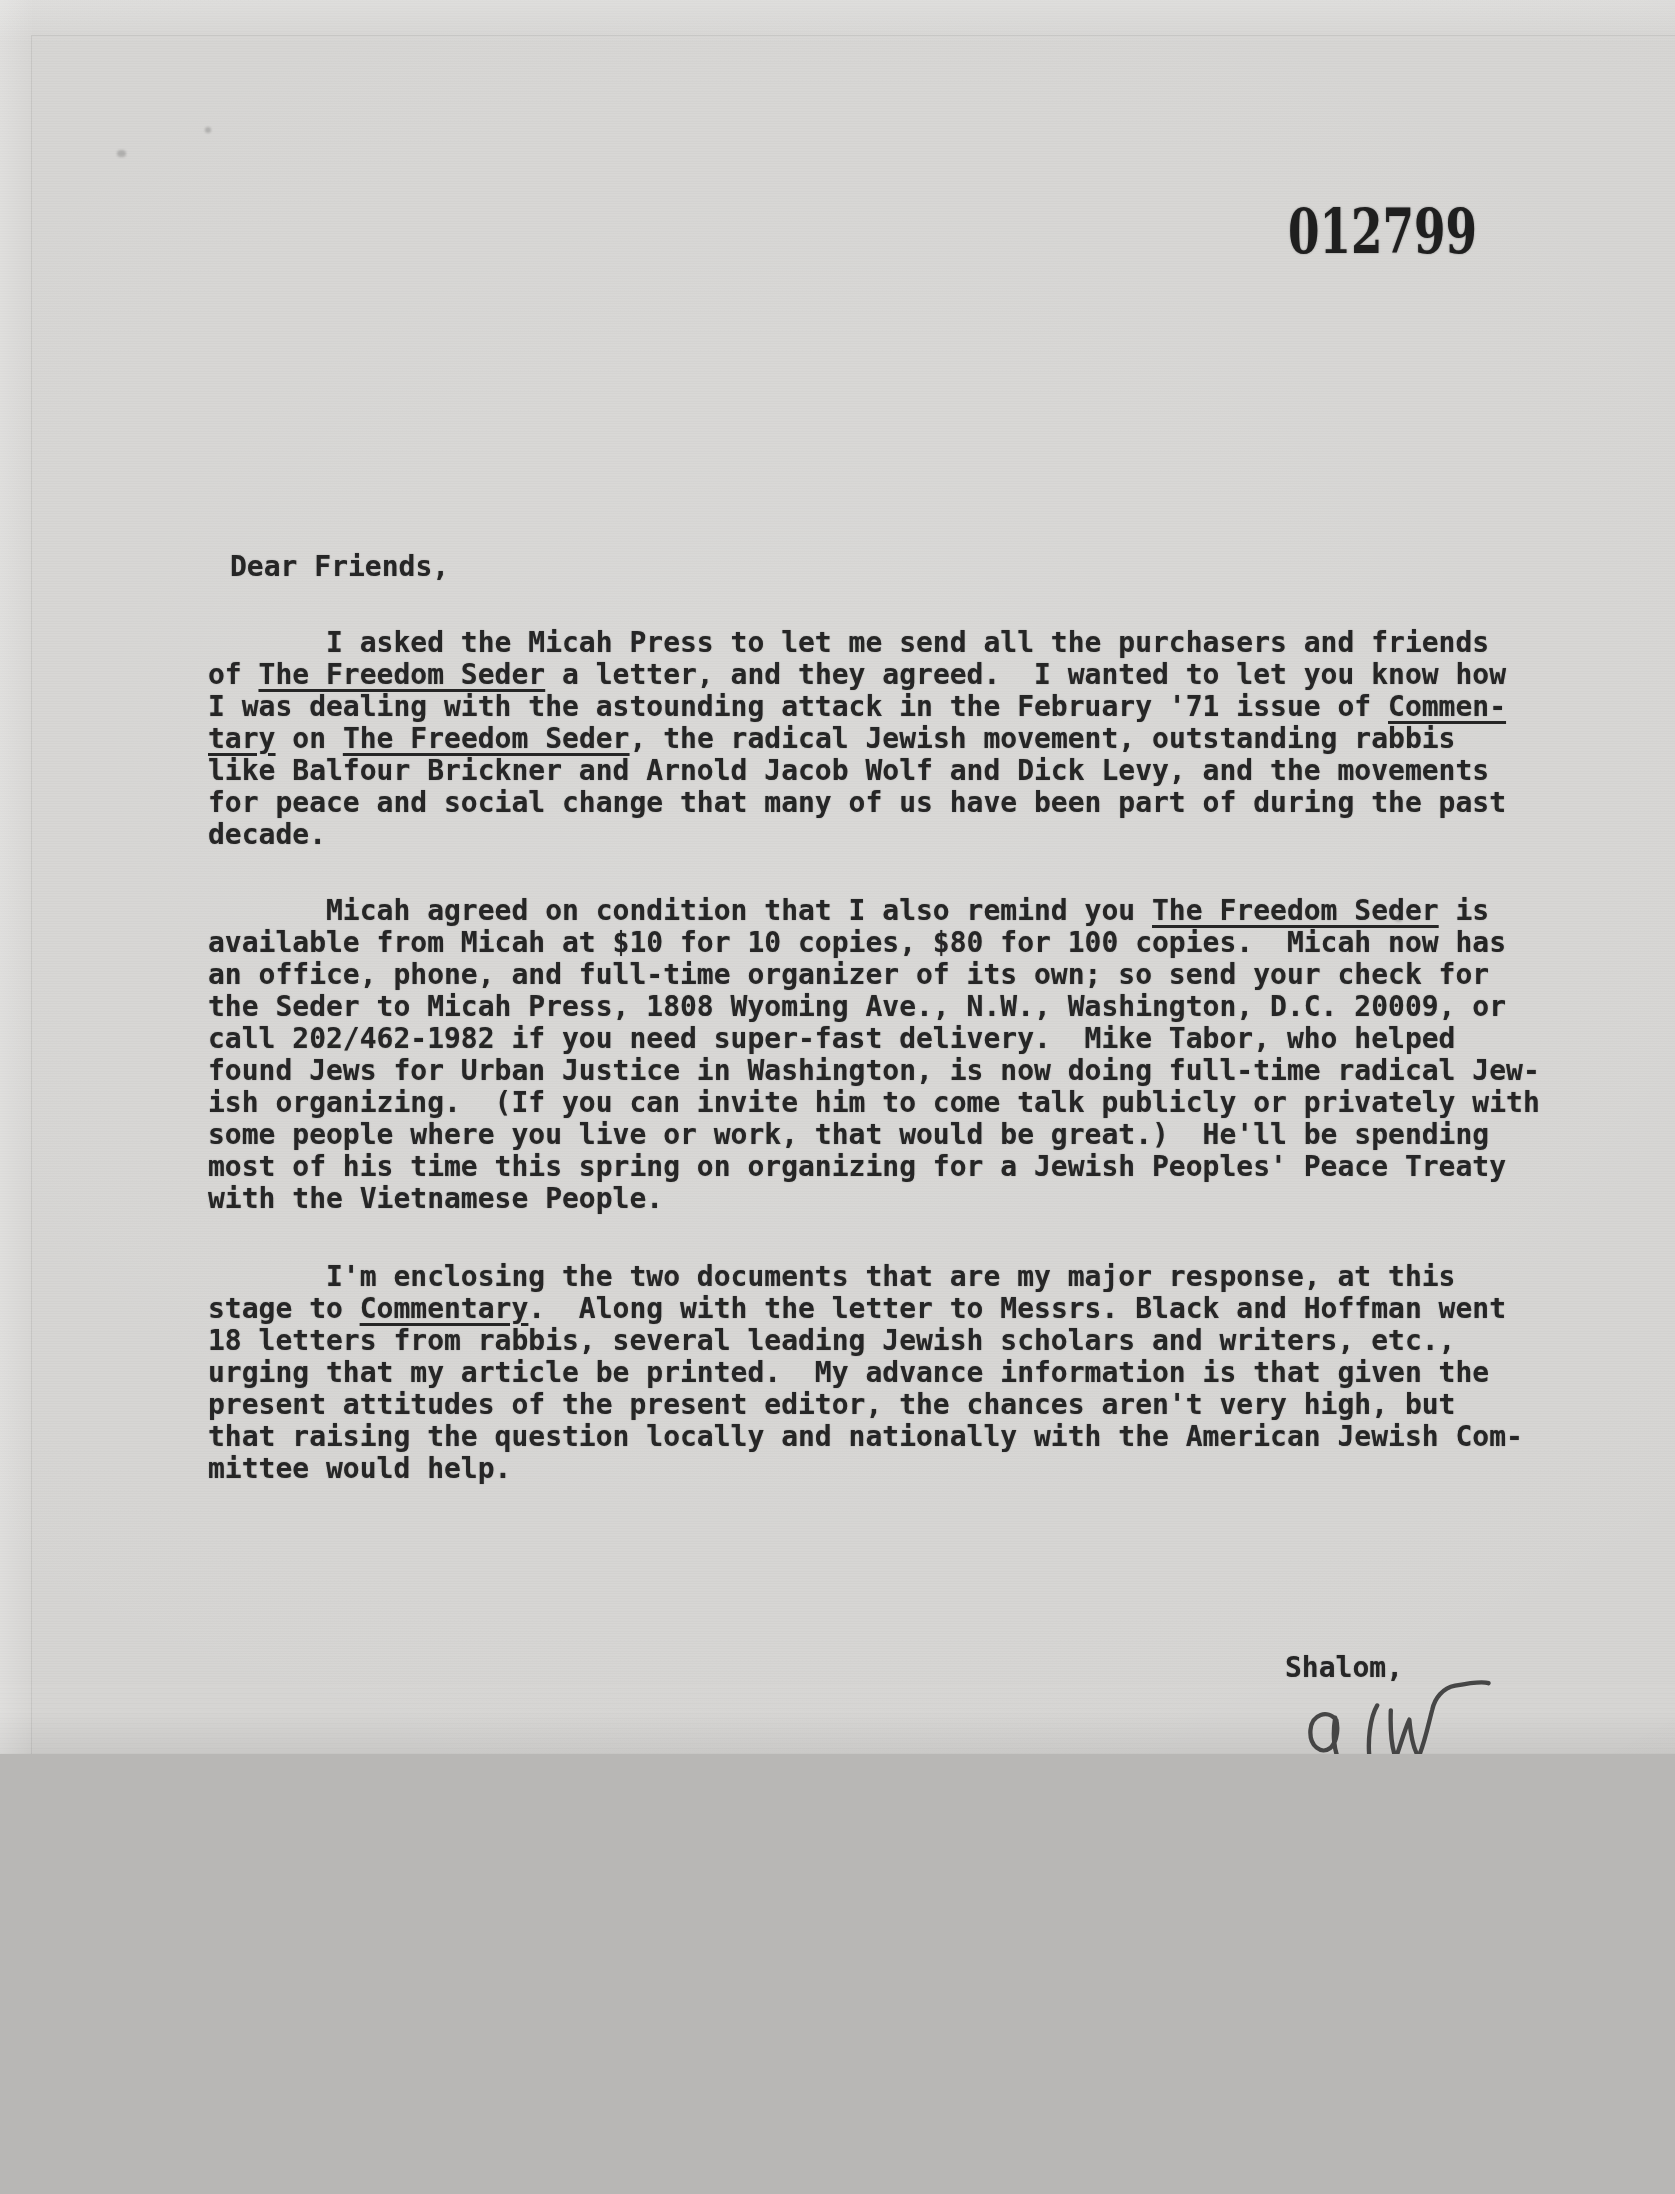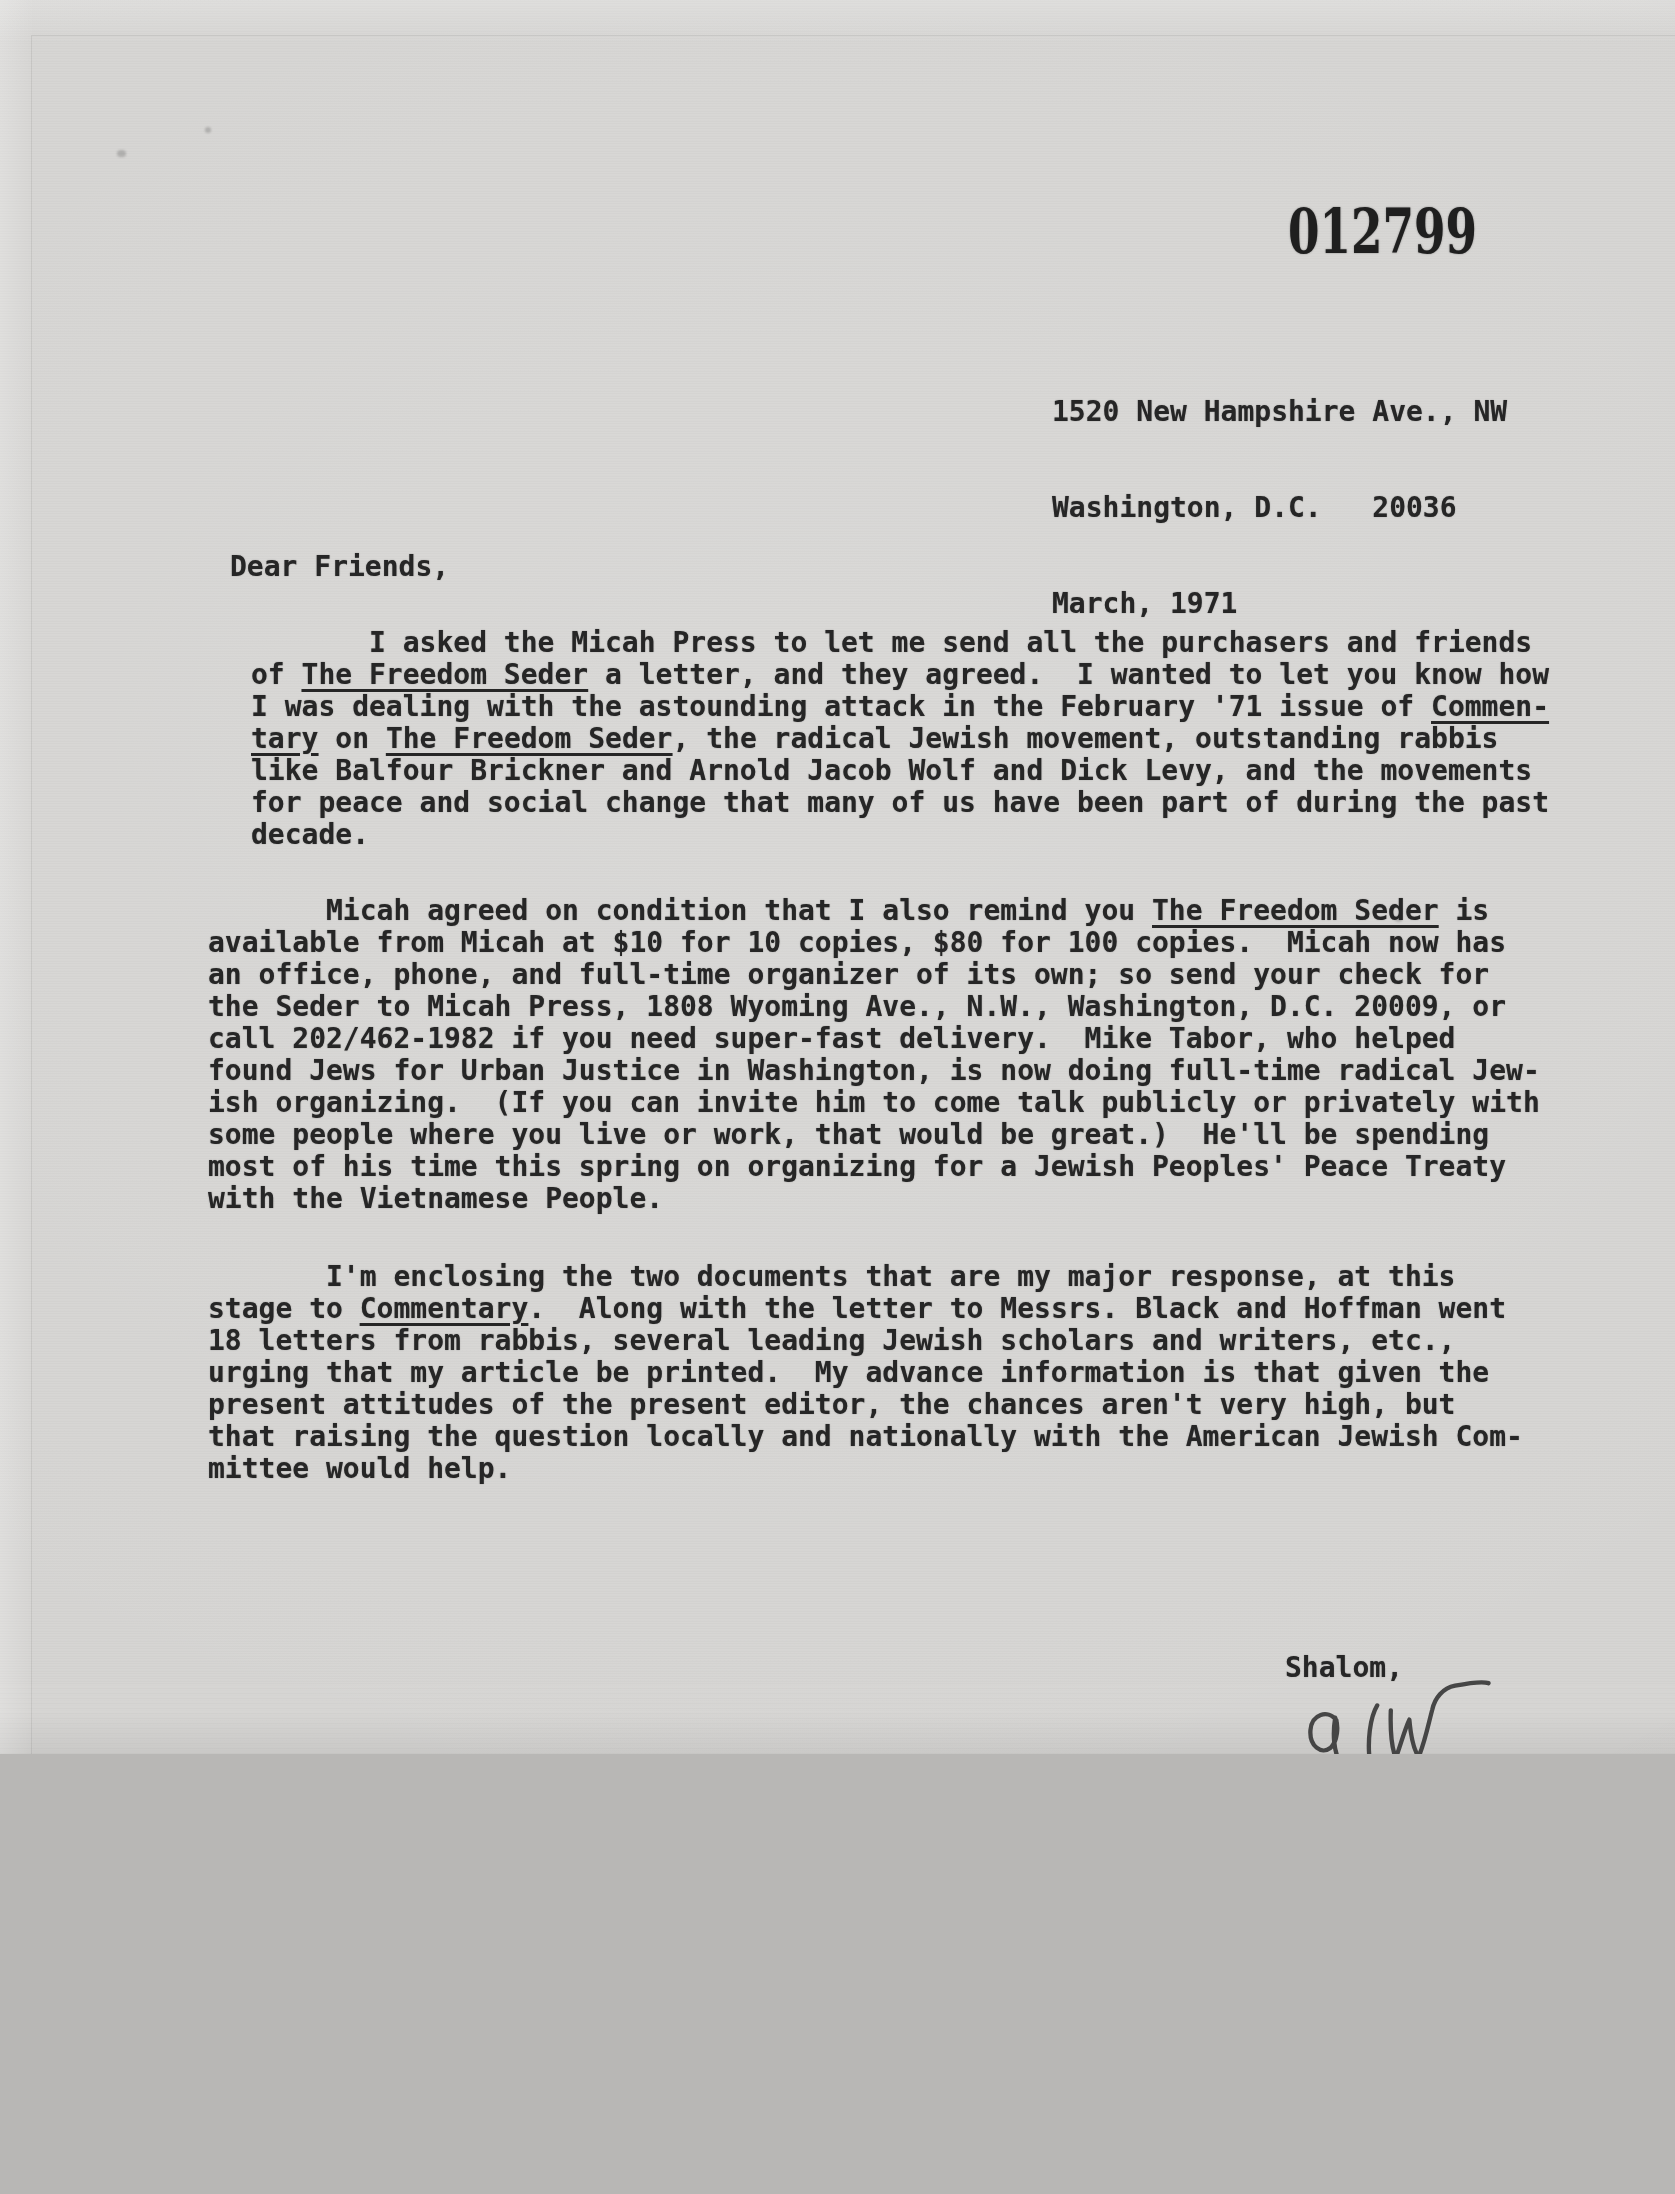--- a/index.html
+++ b/index.html
@@ -71,29 +71,24 @@
 <div class="page">
 
   <div class="page-edge"></div>
 
   <div class="speck" style="left:117px;top:150px;width:8.7px;height:7.4px;"></div>
   <div class="speck" style="left:205px;top:127px;width:6.2px;height:5.6px;"></div>
   <div class="speck" style="left:1395px;top:916px;width:7.4px;height:6.2px;"></div>
 
   <div class="stamp">012799</div>
 
-  <div class="typed" style="left:1052px;top:332px;">
-    <div>1520 New Hampshire Ave., NW</div>
-    <div>Washington, D.C.   20036</div>
-    <div>March, 1971</div>
-  </div>
 
   <div class="typed" style="left:208px;top:551px;margin-left:22px;">Dear Friends,</div>
 
-  <div class="typed" style="left:208px;top:627px;margin-left:43px;">       I asked the Micah Press to let me send all the purchasers and friends
+  <div class="typed" style="left:208px;top:627px;">       I asked the Micah Press to let me send all the purchasers and friends
 of <u>The Freedom Seder</u> a letter, and they agreed.  I wanted to let you know how
 I was dealing with the astounding attack in the February '71 issue of <u>Commen-</u>
 <u>tary</u> on <u>The Freedom Seder</u>, the radical Jewish movement, outstanding rabbis
 like Balfour Brickner and Arnold Jacob Wolf and Dick Levy, and the movements
 for peace and social change that many of us have been part of during the past
 decade.</div>
 
   <div class="typed" style="left:208px;top:895px;">       Micah agreed on condition that I also remind you <u>The Freedom Seder</u> is
 available from Micah at $10 for 10 copies, $80 for 100 copies.  Micah now has
 an office, phone, and full-time organizer of its own; so send your check for

